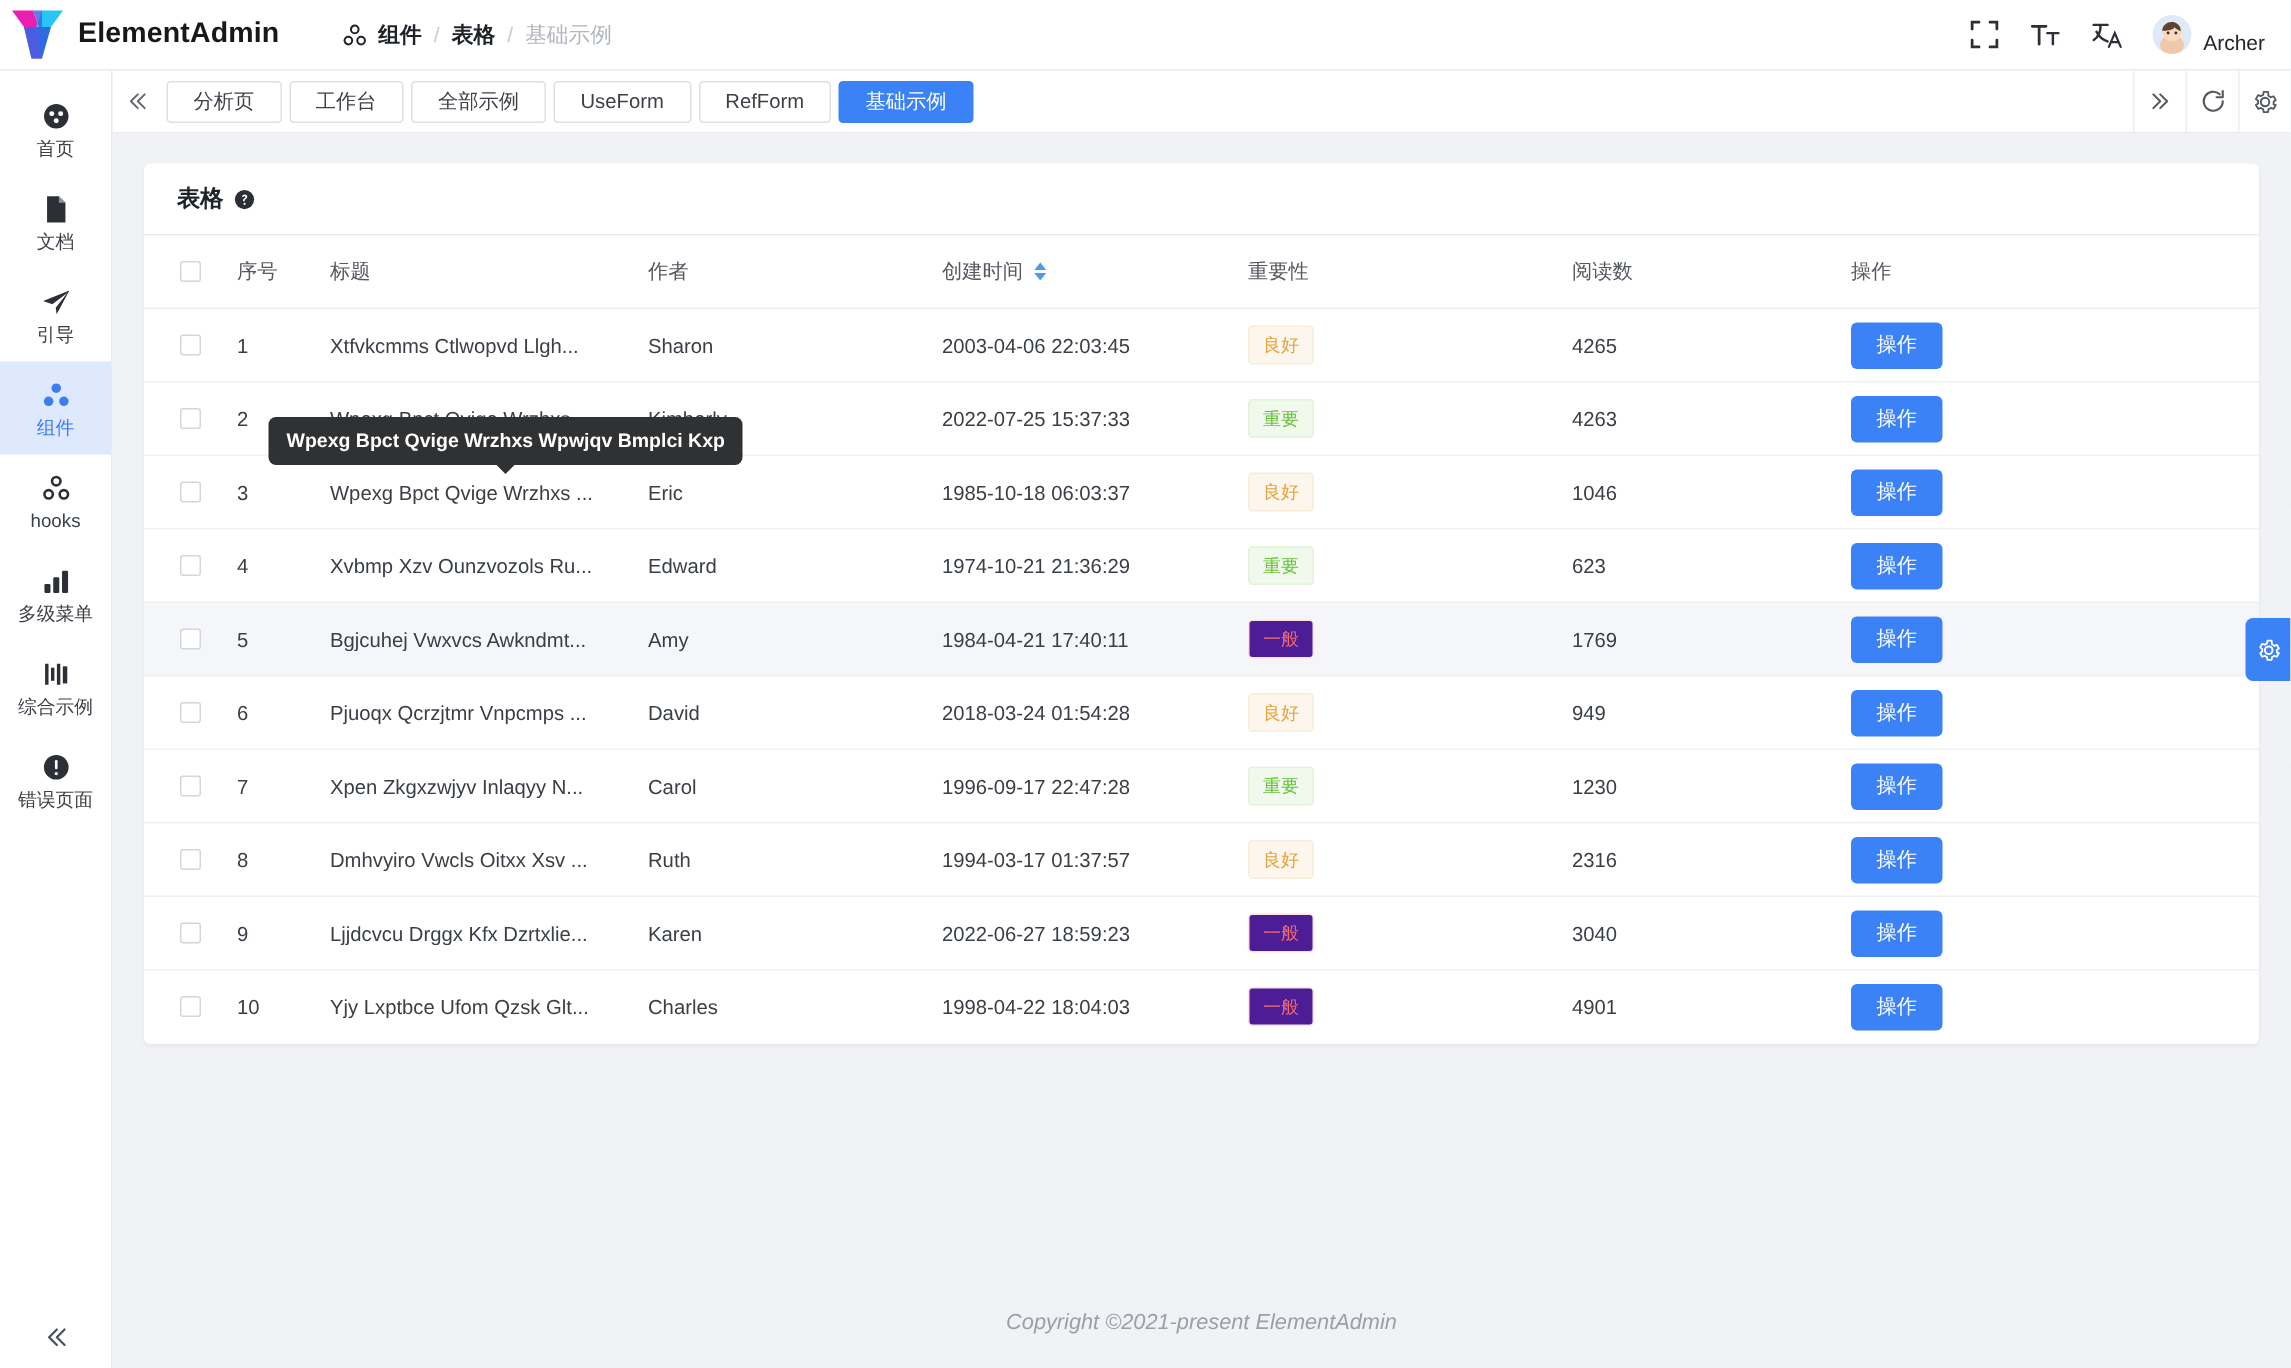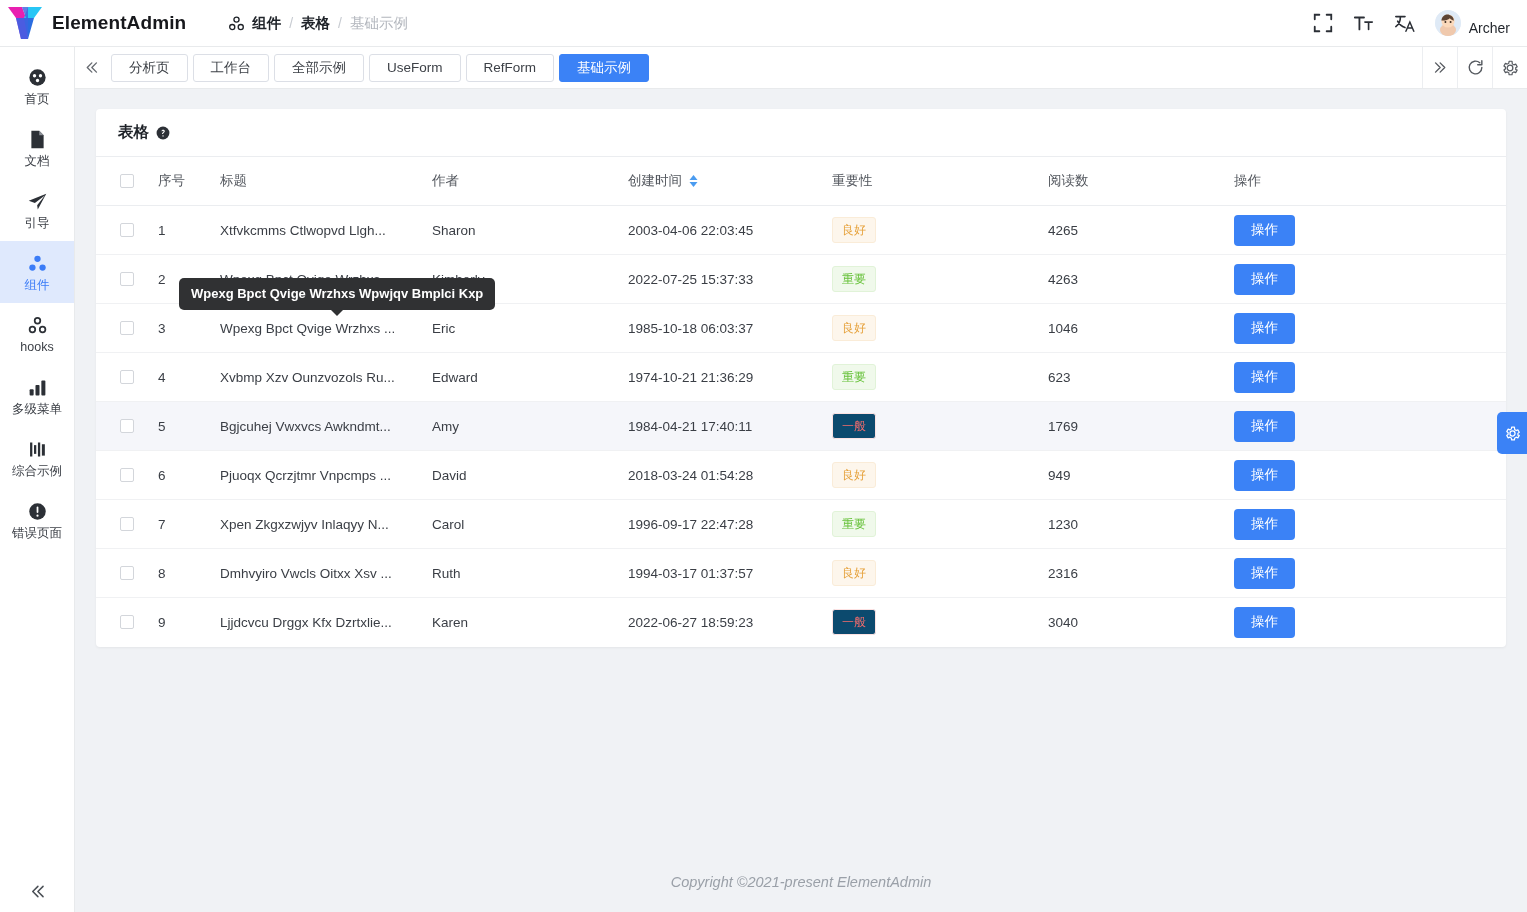--- a/index.html
+++ b/index.html
@@ -128,21 +128,21 @@
   }
   .sorthead { display: inline-flex; align-items: center; gap: 6px; cursor: pointer; }
   .sort-ico { width: 11px; height: 14px; display: block; }
 
   .tag {
     display: inline-block; font-size: 12px; line-height: 1; padding: 6px 9px;
     border-radius: 3px; border: 1px solid transparent;
   }
   .tag.warning { background: #fdf6ec; border-color: #faecd8; color: #e6a23c; }
   .tag.success { background: #f0f9eb; border-color: #e1f3d8; color: #67c23a; }
-  .tag.danger  { background: #0c4a6e; border-color: #fde2e2; color: #f56c6c; }
+  .tag.danger  { background: #4c1d95; border-color: #fde2e2; color: #f56c6c; }
 
   .op-btn {
     display: inline-flex; align-items: center; justify-content: center;
     height: 31px; min-width: 58px; padding: 0 17px; border: none; border-radius: 4px;
     background: #3b82f6; color: #fff; font-size: 13.5px; cursor: pointer;
     font-family: inherit;
   }
 
   
   .tooltip {
@@ -509,20 +509,34 @@
               <td>9</td>
               <td>
                 <span class="ttl">Ljjdcvcu Drggx Kfx Dzrtxlie...</span>
               </td>
               <td>Karen</td>
               <td>2022-06-27 18:59:23</td>
               <td><span class="tag danger">一般</span></td>
               <td>3040</td>
               <td><button class="op-btn">操作</button></td>
             </tr>
+            <tr>
+              <td class="c-chk">
+                <span class="chk"></span>
+              </td>
+              <td>10</td>
+              <td>
+                <span class="ttl">Yjy Lxptbce Ufom Qzsk Glt...</span>
+              </td>
+              <td>Charles</td>
+              <td>1998-04-22 18:04:03</td>
+              <td><span class="tag danger">一般</span></td>
+              <td>4901</td>
+              <td><button class="op-btn">操作</button></td>
+            </tr>
           </tbody>
       </table>
     </div>
   </div>
 
   <div class="tooltip">Wpexg Bpct Qvige Wrzhxs Wpwjqv Bmplci Kxp</div>
 
   <div class="float-setting">
     <svg width="17" height="17" viewBox="0 0 24 24">
       <path d="M12 8.4a3.6 3.6 0 1 0 0 7.2 3.6 3.6 0 0 0 0-7.2z" fill="none" stroke="#fff" stroke-width="1.8"></path>

